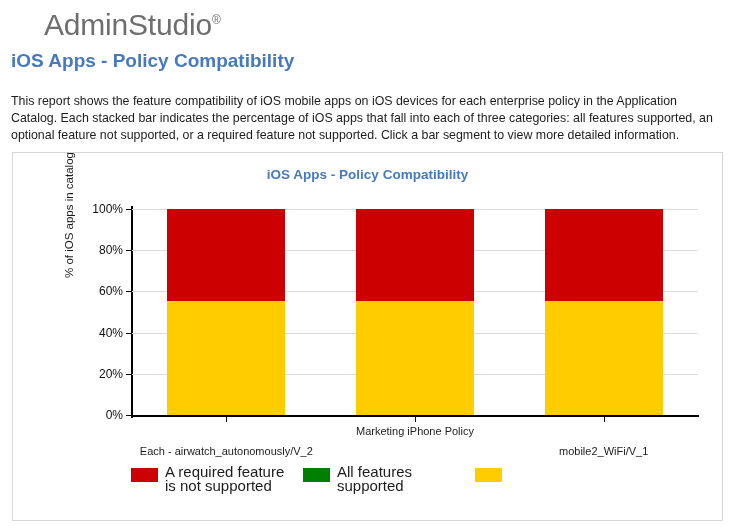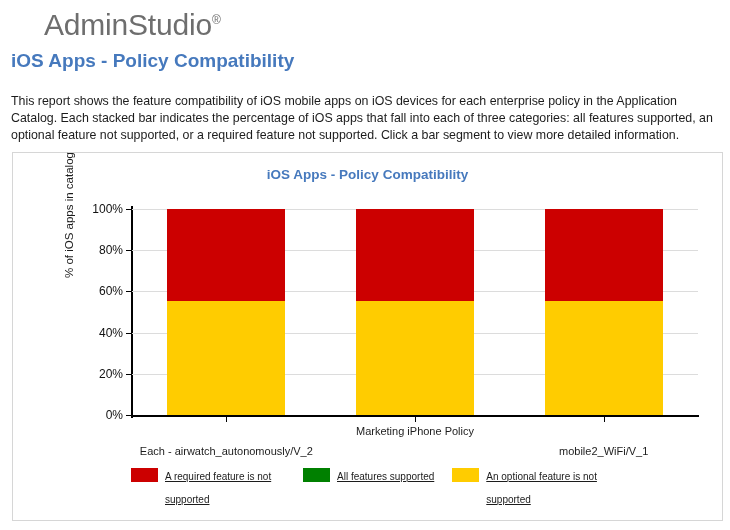--- a/index.html
+++ b/index.html
@@ -149,25 +149,24 @@
     align-items: flex-start;
     margin-right: 18px;
   }
   .swatch {
     width: 27px; height: 14px;
     margin-top: 3px;
     margin-right: 7px;
     flex: 0 0 auto;
   }
   .legend-label {
-    font-size: 10px;
-    line-height: 23px;
+    font-size: 15px;
+    line-height: 14px;
     color: #1c1c1c;
     max-width: 120px;
-    text-decoration: underline;
   }
 </style>
 </head>
 <body>
 
 <div id="page">
 
   <div class="brand">
     <span>AdminStudio</span><span class="reg">®</span>
   </div>
@@ -224,18 +223,17 @@
         <div class="legend-item">
           <span class="swatch" style="background: rgb(204, 0, 0);"></span>
           <span class="legend-label">A required feature is not supported</span>
         </div>
         <div class="legend-item">
           <span class="swatch" style="background: rgb(0, 128, 0);"></span>
           <span class="legend-label">All features supported</span>
         </div>
         <div class="legend-item">
           <span class="swatch" style="background: rgb(255, 204, 0);"></span>
-          <span class="legend-label">An optional feature is not supported</span>
         </div>
       </div>
   </div>
 
 </div>
 
 </body></html>

